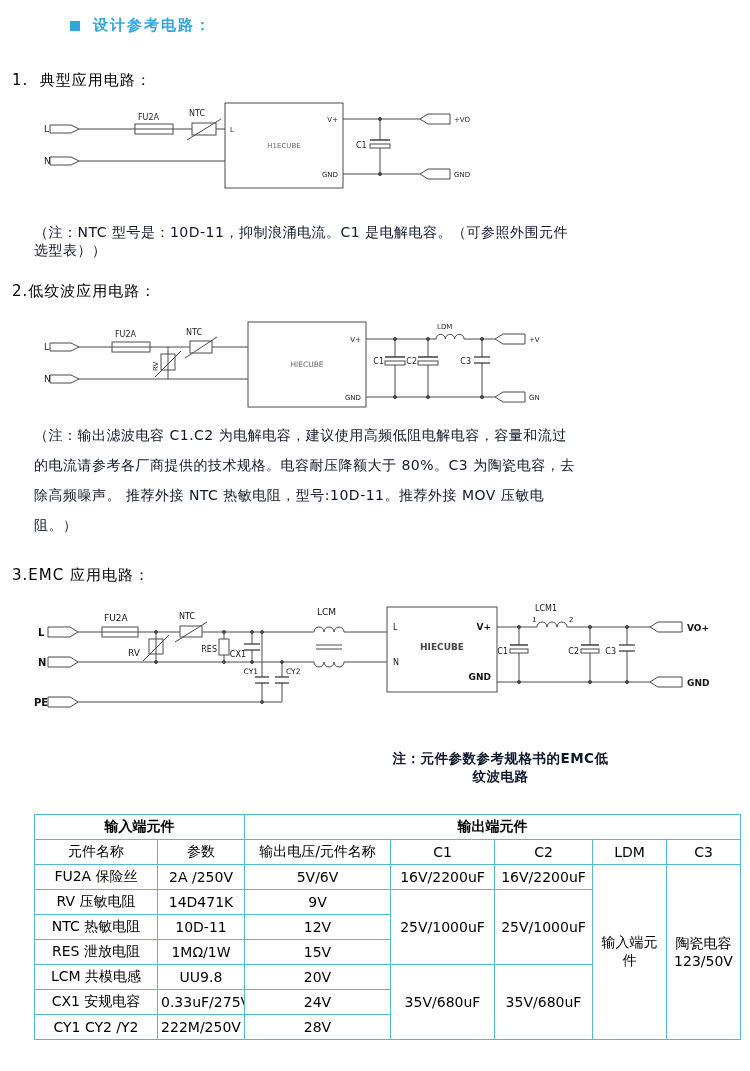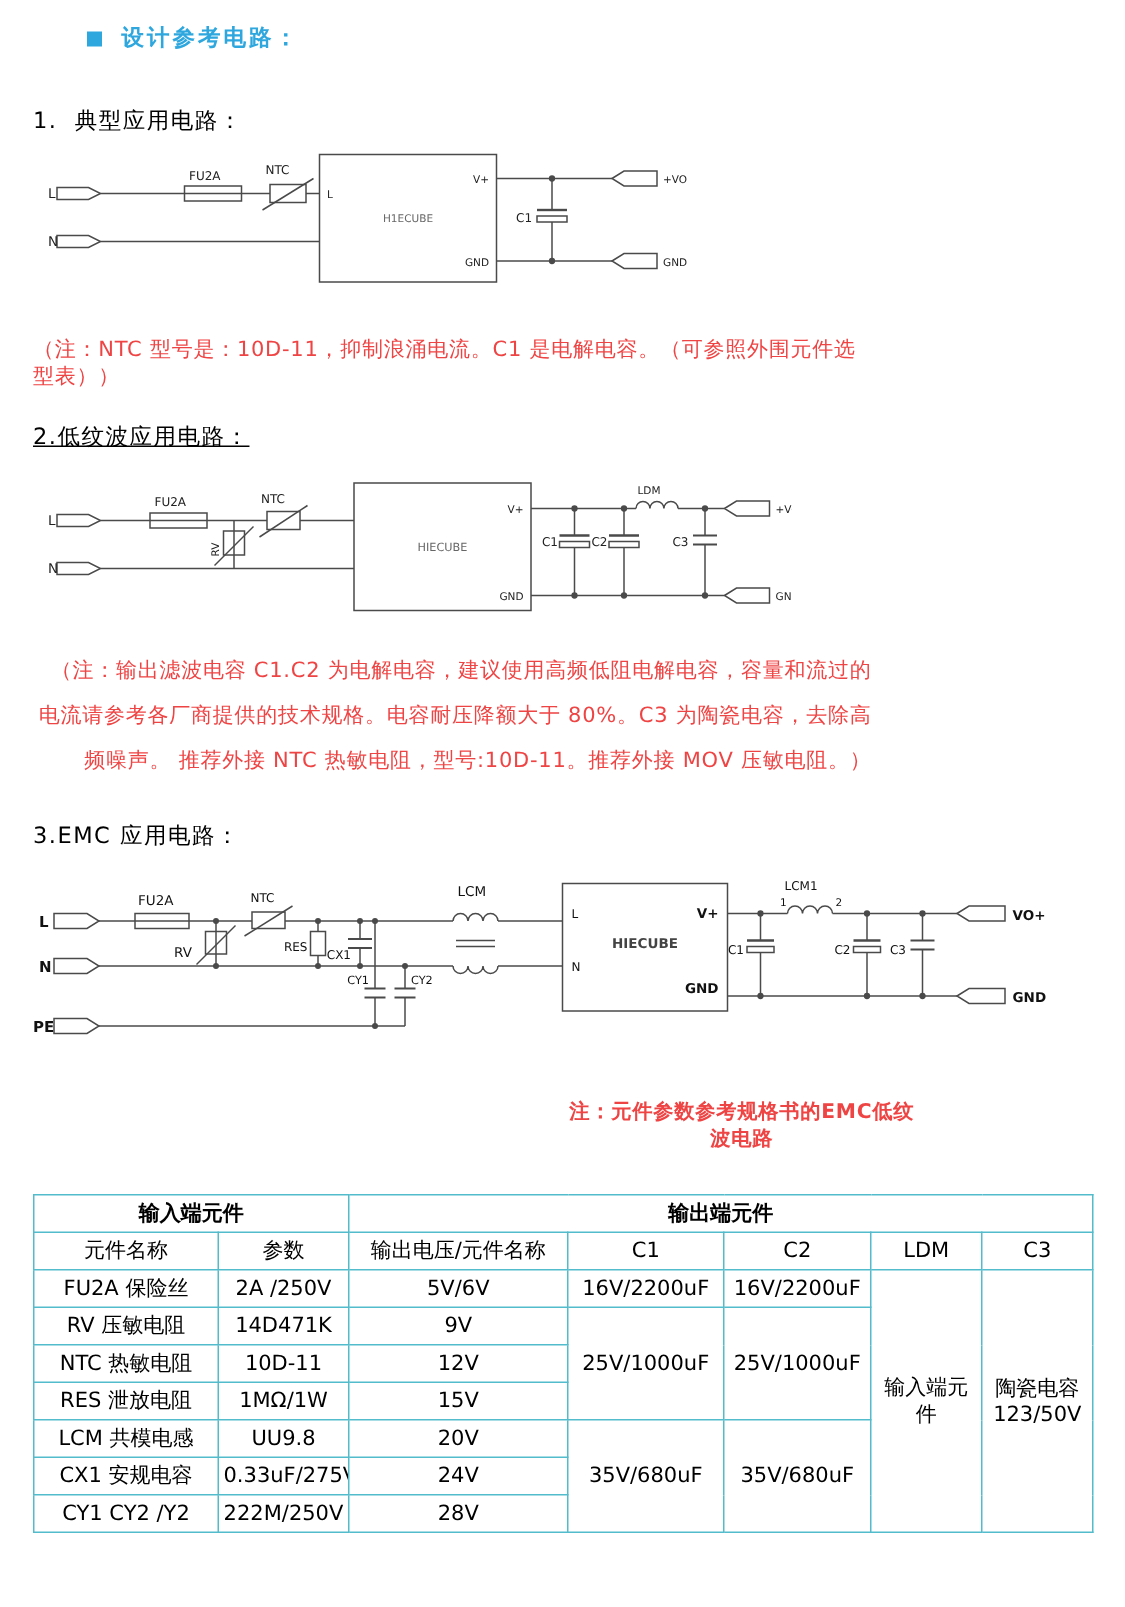--- a/index.html
+++ b/index.html
@@ -2,35 +2,35 @@
 <html><head>
 <meta charset="utf-8">
 <style>
   * { margin:0; padding:0; box-sizing:border-box; }
   html,body { background:#fff; }
   body {
     width:750px; min-height:1071px;
     font-family:"DejaVu Sans","Liberation Sans",sans-serif;
     color:#111; position:relative;
   }
-  .page { width:611px; padding:16px 0 24px 0; }
+  .page { width:611px; padding:16px 0 24px 12px; }
   .doc-header { margin-left:58px; display:flex; align-items:center; gap:13px; }
   .bullet-sq { width:10px; height:10px; background:#2ea7df; flex:0 0 auto; }
   .doc-title { color:#2ea7df; font-weight:bold; font-size:15px; letter-spacing:2px; }
-  .sec-title { font-size:15px; font-weight:normal; color:#000; margin-left:22px; letter-spacing:1px; }
+  .sec-title { font-size:15px; font-weight:normal; color:#000; letter-spacing:1px; }
   .t1 { margin-top:36px; }
-  .t2 { margin-top:22px;text-decoration:underline; }
+  .t2 { margin-top:22px; }
   .t3 { margin-top:26px; }
   .circuit { display:block; }
   .c1 { margin:6px 0 0 28px; }
   .c2 { margin:6px 0 0 28px; }
   .c3 { margin:14px 0 0 20px; }
-  .note { font-size:14px; color:#ef4444; margin:0 30px 0 22px; letter-spacing:0.5px; }
+  .note { font-size:14px; color:#0f172a; margin:0 30px 0 22px; letter-spacing:0.5px; }
   .n1 { margin-top:16px; }
-  .n2 { margin-top:13px; line-height:2.15;text-align:right; }
+  .n2 { margin-top:1px; line-height:2.15; }
   .n3 { margin:6px 0 0 378px; font-size:13.5px; font-weight:bold;text-align:center; }
   .footer-note { margin:24px 0 0 22px; font-size:14px; letter-spacing:0.5px; }
   table.comp { border-collapse:collapse; table-layout:fixed; width:706px; margin:28px 0 0 22px; }
   table.comp th, table.comp td {
     border:1px solid #52bccc; font-size:14px; color:#000;
     text-align:center; vertical-align:middle; padding:2px 3px; height:25px;
     font-weight:normal; overflow:hidden;
   }
   table.comp tr.hrow1 th { font-weight:bold;font-family:Liberation Mono, monospace; }
   td.tl { text-align:left; padding-left:8px;margin-left:44px; }

